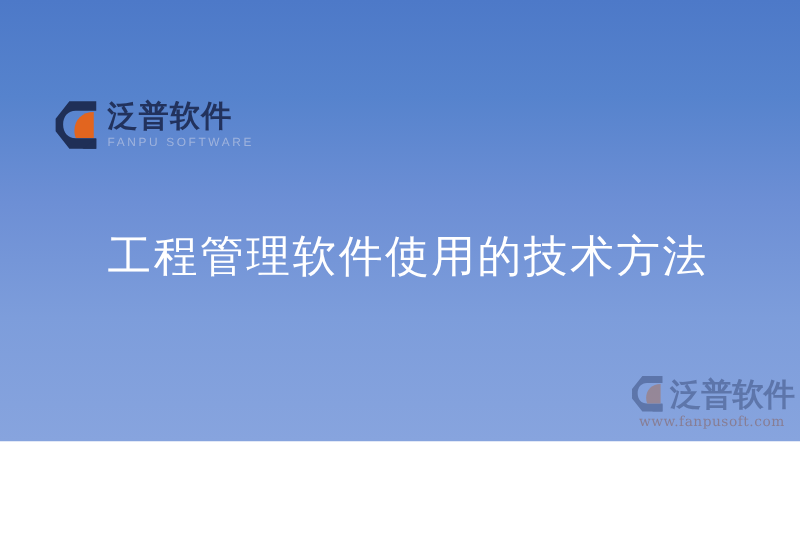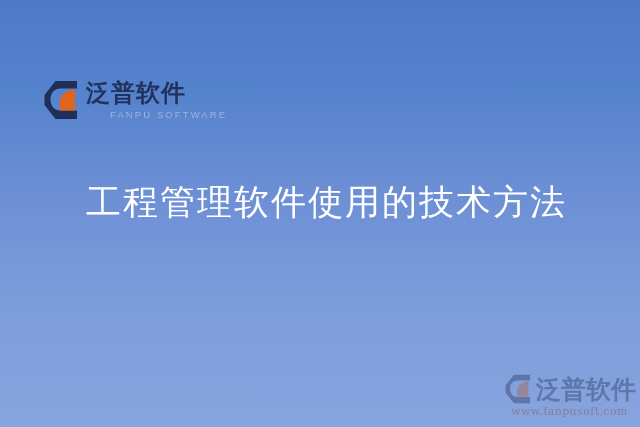--- a/index.html
+++ b/index.html
@@ -9,21 +9,21 @@
   body {
     width: 640px;
     height: 427px;
     overflow: hidden;
     font-family: "Liberation Sans", sans-serif;
   }
 
   #slide {
     position: relative;
     width: 640px;
-    height: 427px;
+    height: 353px;
     background: linear-gradient(to bottom, #4d79c8 0%, #5683cd 22%, #6d8fd5 46%, #7d9ddb 72%, #87a4de 100%);
     overflow: hidden;
   }
 
   
   #brand-logo {
     position: absolute;
     left: 44px;
     top: 80px;
     display: flex;
@@ -52,29 +52,28 @@
     white-space: nowrap;
   }
   #brand-logo .en {
     font-family: "Liberation Sans", sans-serif;
     font-size: 9.5px;
     font-weight: 400;
     color: #9fb3dd;
     letter-spacing: 2.1px;
     margin-top: 4px;
     white-space: nowrap;
-    margin-left: 24px;
   }
 
   
   #slide-title {
     position: absolute;
     left: 86px;
     top: 184px;
-    font-family: Liberation Mono, monospace;
+    font-family: Liberation Serif, serif;
     font-size: 35px;
     font-weight: 400;
     color: #ffffff;
     letter-spacing: 2px;
     white-space: nowrap;
     line-height: 1.25;
   }
 
   
   #watermark {

